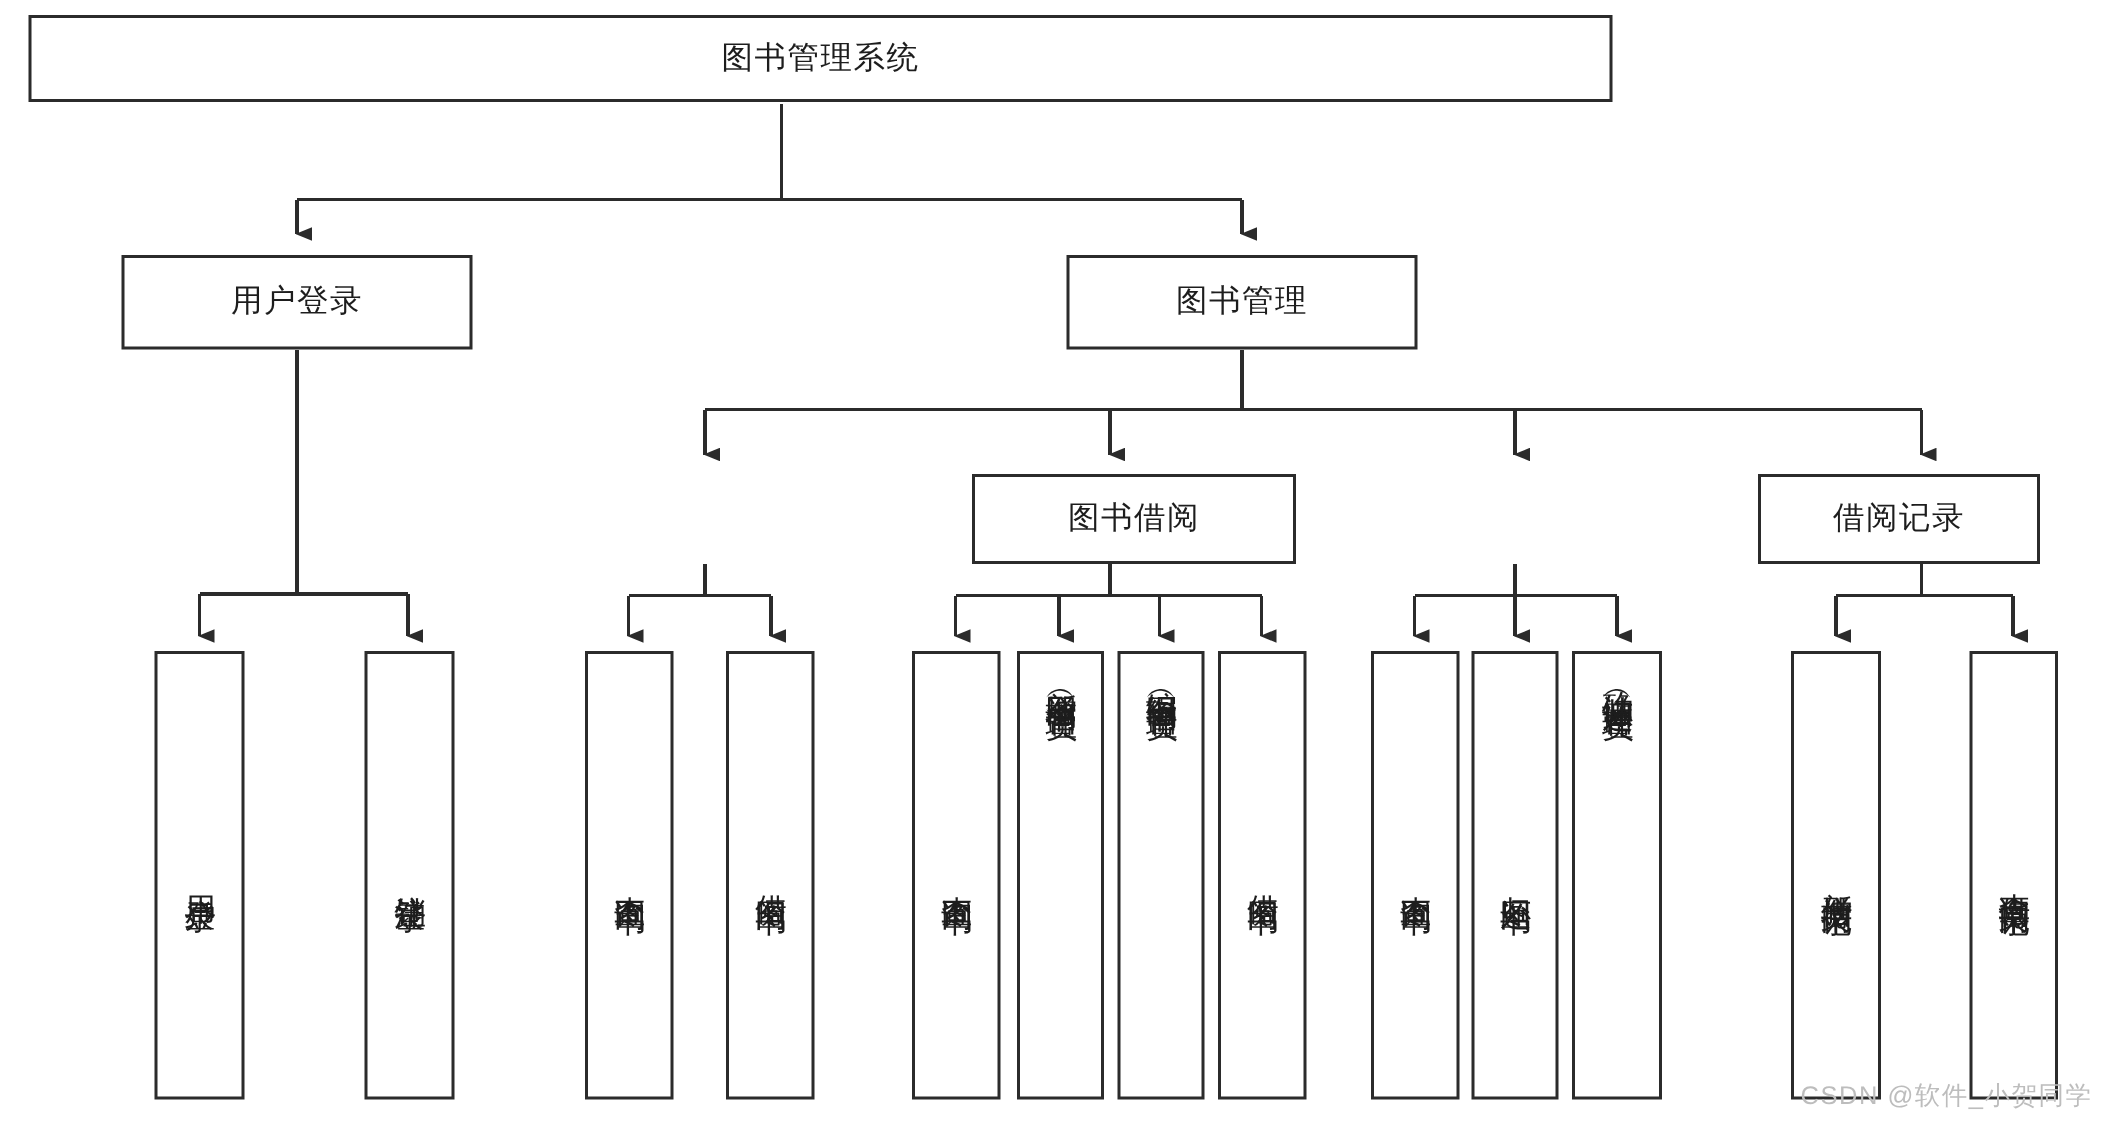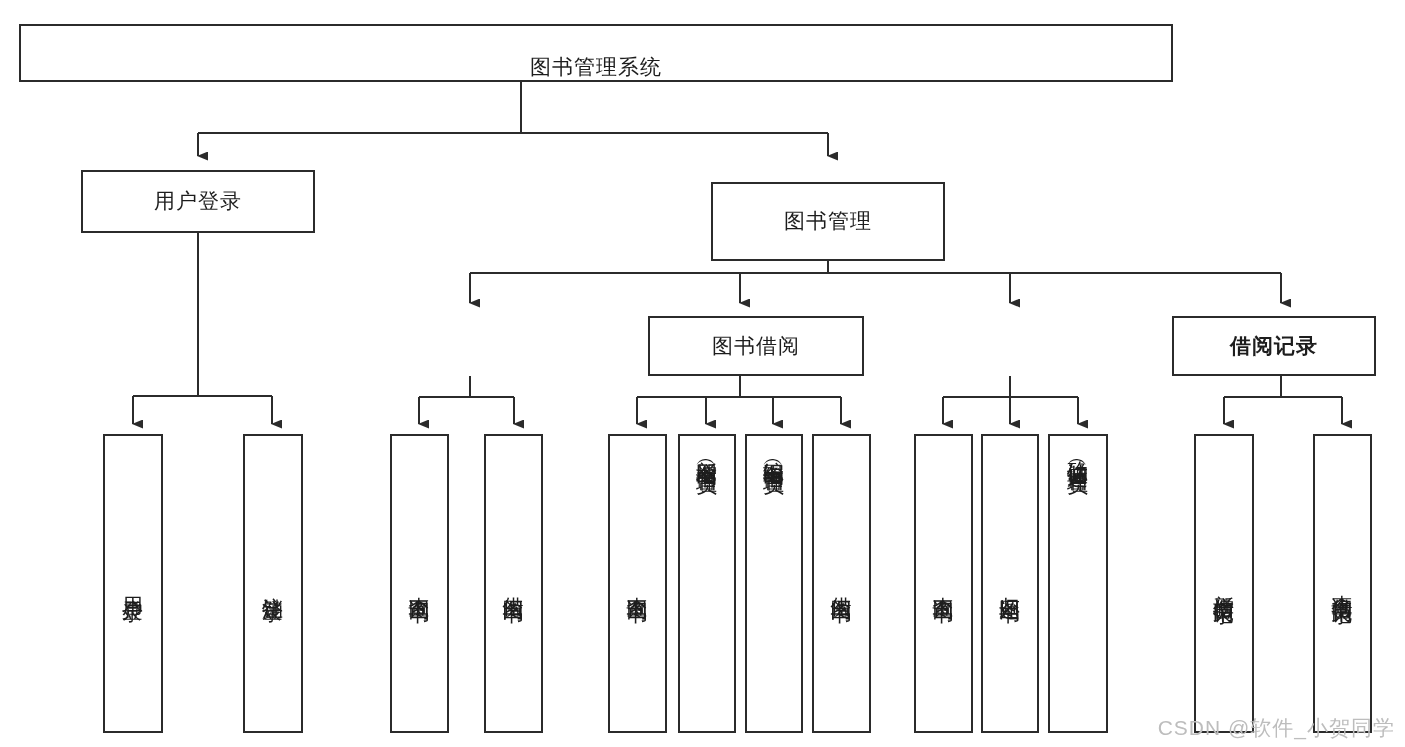--- a/index.html
+++ b/index.html
@@ -54,21 +54,21 @@
     white-space:nowrap;
   }
   .node.vertical.mid{
     align-items:center;
     padding-top:0;
   }
   .watermark{
     position:absolute;
     right:10px;
     bottom:5px;
-    font-size:21px;
+    font-size:17px;
     color:#bdbdbd;
     letter-spacing:1px;
     white-space:nowrap;
     z-index:5;
     user-select:none;
   }
 </style>
 </head>
 <body>
 
@@ -117,39 +117,39 @@
       <path d="M1010,397 L1010,424" marker-end="url(#arrow)"></path>
       <path d="M1078,397 L1078,424" marker-end="url(#arrow)"></path>
 
       <path d="M1281,376 L1281,397"></path>
       <path d="M1224,397 L1342,397"></path>
       <path d="M1224,397 L1224,424" marker-end="url(#arrow)"></path>
       <path d="M1342,397 L1342,424" marker-end="url(#arrow)"></path>
     </g>
   </svg>
 
-  <div class="node" style="left:19px;top:24px;width:1154px;height:58px;align-items:flex-end;">
+  <div class="node" style="left:19px;top:10px;width:1056px;height:58px;">
     <span class="label">图书管理系统</span>
   </div>
 
   <div class="node" style="left:81px;top:170px;width:234px;height:63px;">
     <span class="label">用户登录</span>
   </div>
 
-  <div class="node" style="left:711px;top:170px;width:234px;height:79px;margin-top:12px;">
+  <div class="node" style="left:711px;top:170px;width:234px;height:63px;">
     <span class="label">图书管理</span>
   </div>
 
 
   <div class="node" style="left:648px;top:316px;width:216px;height:60px;">
     <span class="label">图书借阅</span>
   </div>
 
 
-  <div class="node" style="left:1172px;top:316px;width:204px;height:60px;font-weight:bold;">
+  <div class="node" style="left:1172px;top:316px;width:188px;height:60px;">
     <span class="label">借阅记录</span>
   </div>
 
   <div class="node vertical mid" style="left:103px;top:434px;width:60px;height:299px;">
     <span class="label">用户登录</span>
   </div>
 
   <div class="node vertical mid" style="left:243px;top:434px;width:60px;height:299px;">
     <span class="label">注销登录</span>
   </div>

